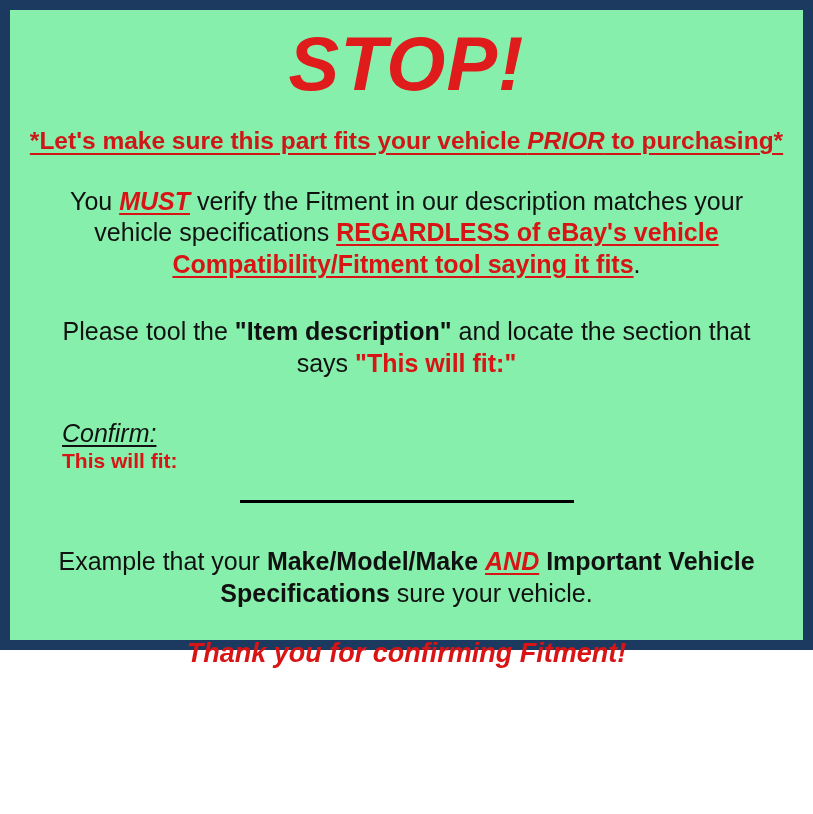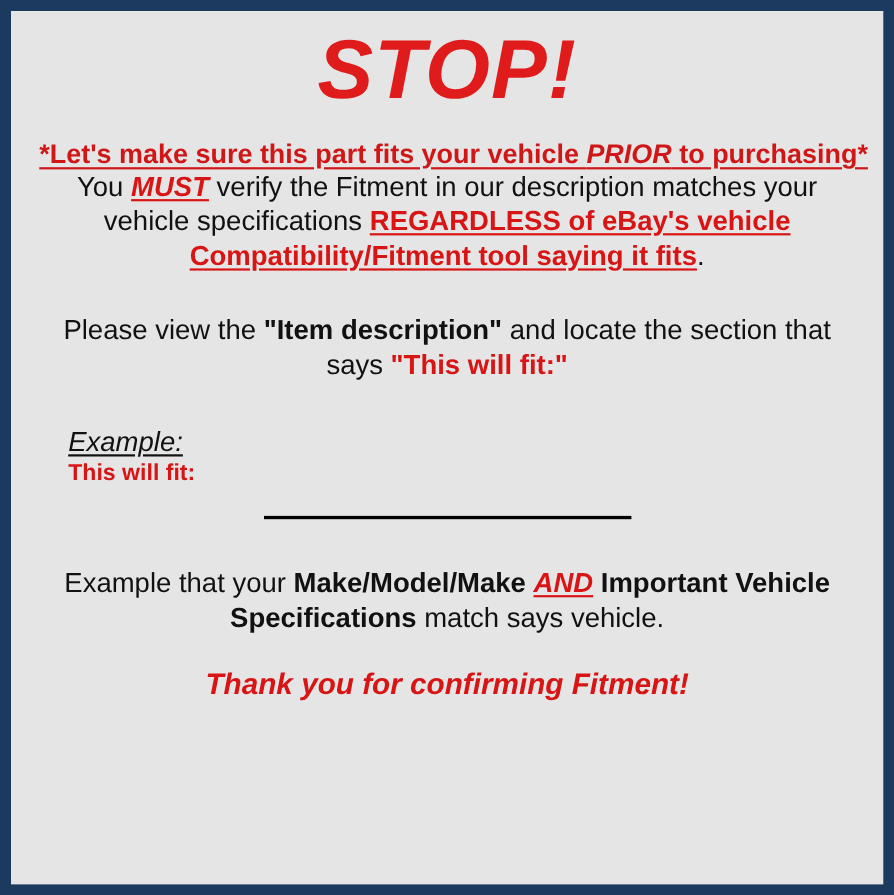--- a/index.html
+++ b/index.html
@@ -10,22 +10,22 @@
   body {
     width: 813px;
     height: 814px;
     overflow: hidden;
     font-family: "Liberation Sans", sans-serif;
   }
 
   #notice-card {
     box-sizing: border-box;
     width: 813px;
-    height: 814px;
-    background: #e5e5e5;
+    height: 650px;
+    background: #86efac;
     border: 10px solid #1c3a60;
     padding: 0 14px;
     display: block;
   }
 
   .inner {
     width: 100%;
     text-align: center;
   }
 
@@ -44,38 +44,38 @@
   
   #tagline {
     color: #cf1717;
     font-weight: bold;
     font-size: 24.5px;
     line-height: 1.1;
     text-decoration: underline;
     text-underline-offset: 4px;
     margin: 26px 0 0 0;
     white-space: nowrap;
-    text-align: right;
+    text-align: center;
   }
   #tagline .ital {
     font-style: italic;
   }
 
   
   .body-par {
     color: #111111;
     font-size: 25px;
     line-height: 1.26;
     font-weight: normal;
     text-align: center;
     margin: 0;
     padding: 0 10px;
   }
 
-  #must-par { }
+  #must-par { margin-top: 31px; }
   #please-par { margin-top: 36px; }
   #confirm-par { margin-top: 32px; }
   #vin-par { margin-top: 36px; }
 
   .b   { font-weight: bold; }
   .red-bold-ital-u {
     color: #d81414;
     font-weight: bold;
     font-style: italic;
     text-decoration: underline;
@@ -159,35 +159,35 @@
 
     <div id="tagline">
       <span>*Let's make sure this part fits your vehicle </span><span class="ital">PRIOR</span><span> to purchasing*</span>
     </div>
 
     <p id="must-par" class="body-par">
       <span>You </span><span class="red-bold-ital-u">MUST</span><span> verify the Fitment in our description matches your vehicle specifications </span><span class="red-bold-u">REGARDLESS of eBay's vehicle Compatibility/Fitment tool saying it fits</span><span>.</span>
     </p>
 
     <p id="please-par" class="body-par">
-      <span>Please view the </span><span class="b">"Item description"</span><span> and locate the section that says </span><span class="red-bold">"This will fit:"</span>
+      <span>Please tool the </span><span class="b">"Item description"</span><span> and locate the section that says </span><span class="red-bold">"This will fit:"</span>
     </p>
 
     <div id="example-block">
       <div>
-        <span id="example-label">Example:</span>
+        <span id="example-label">Confirm:</span>
       </div>
       <div id="example-fits">This will fit:</div>
     </div>
 
     <div id="divider-wrap">
       <span id="divider-rule"></span>
     </div>
 
     <p id="confirm-par" class="body-par">
-      <span>Example that your </span><span class="b">Make/Model/Make</span><span> </span><span class="red-bold-ital-u">AND</span><span> </span><span class="b">Important Vehicle Specifications</span><span> match says vehicle.</span>
+      <span>Example that your </span><span class="b">Make/Model/Make</span><span> </span><span class="red-bold-ital-u">AND</span><span> </span><span class="b">Important Vehicle Specifications</span><span> sure your vehicle.</span>
     </p>
 
 
     <div id="thanks-line">Thank you for confirming Fitment!</div>
 
   </div>
 </div>
 
 </body></html>

